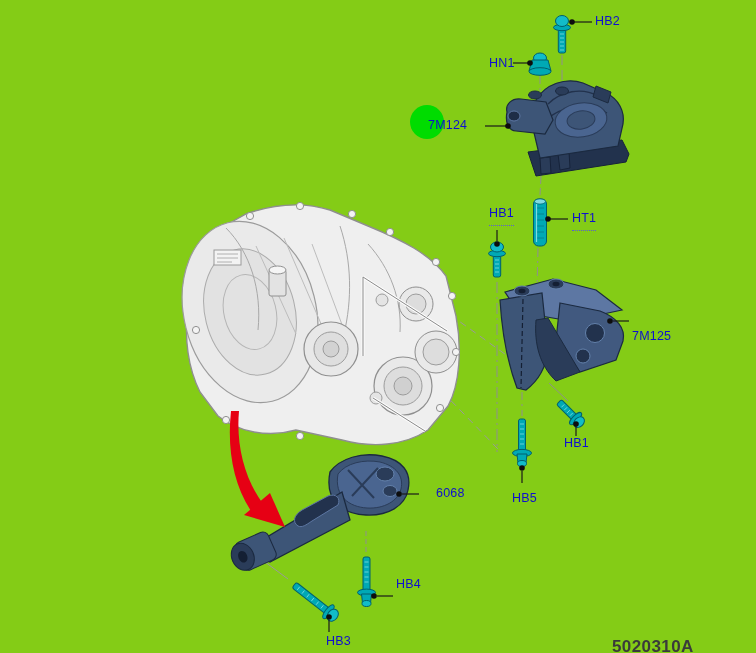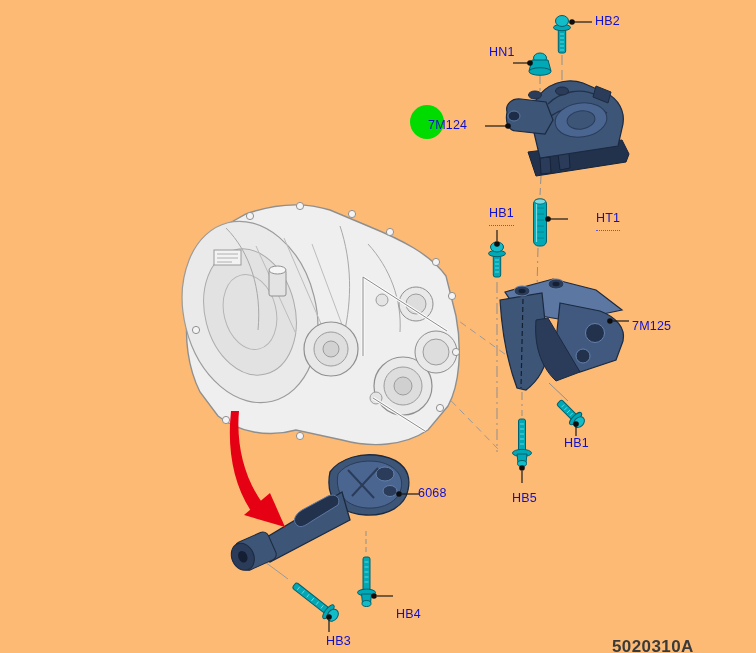--- a/index.html
+++ b/index.html
@@ -1,17 +1,17 @@
 <!DOCTYPE html>
 <html><head>
 <meta charset="utf-8">
 <style>
   html,body{margin:0;padding:0;background:#ffffff;}
   .canvas{
-    position:relative;width:756px;height:653px;background:#fdba74;
+    position:relative;width:756px;height:653px;background:#84cc16;
     font-family:"Liberation Sans", sans-serif;overflow:hidden;
   }
   .canvas svg{position:absolute;left:0;top:0;}
   .lbl{
     position:absolute;font-size:12.5px;line-height:13px;color:#0f10cf;
     white-space:nowrap;cursor:pointer;letter-spacing:.2px;
   }
   .lbl.underdot{border-bottom:1.6px dotted #5a5ad8;padding-bottom:5px;}
   .figcode{
     position:absolute;left:612px;top:637px;font-size:17px;font-weight:bold;
@@ -234,26 +234,26 @@
     <line x1="402" y1="494" x2="419" y2="494"></line> 
         <circle cx="399" cy="494" r="2.8" fill="#0d0d0d" stroke="none"></circle>
     <line x1="377" y1="596" x2="393" y2="596"></line> 
         <circle cx="374" cy="596" r="2.8" fill="#0d0d0d" stroke="none"></circle>
     <line x1="329" y1="620" x2="329" y2="632"></line> 
         <circle cx="329" cy="617" r="2.8" fill="#0d0d0d" stroke="none"></circle>
   </g>
 </svg>
 
 <div class="lbl" style="left:595px;top:15px">HB2</div>
-<div class="lbl" style="left:489px;top:46px">HN1</div>
+<div class="lbl" style="left:489px;top:57px">HN1</div>
 <div class="lbl" style="left:428px;top:119px">7M124</div>
 <div class="lbl underdot" style="left:489px;top:207px">HB1</div>
-<div class="lbl underdot" style="left:596px;top:212px">HT1</div>
-<div class="lbl" style="left:632px;top:320px">7M125</div>
+<div class="lbl underdot" style="left:572px;top:212px">HT1</div>
+<div class="lbl" style="left:632px;top:330px">7M125</div>
 <div class="lbl" style="left:564px;top:437px">HB1</div>
 <div class="lbl" style="left:512px;top:492px">HB5</div>
-<div class="lbl" style="left:418px;top:487px">6068</div>
-<div class="lbl" style="left:396px;top:608px">HB4</div>
+<div class="lbl" style="left:436px;top:487px">6068</div>
+<div class="lbl" style="left:396px;top:578px">HB4</div>
 <div class="lbl" style="left:326px;top:635px">HB3</div>
 
 <div class="figcode">5020310A</div>
 
 </div>
 
 </body></html>

